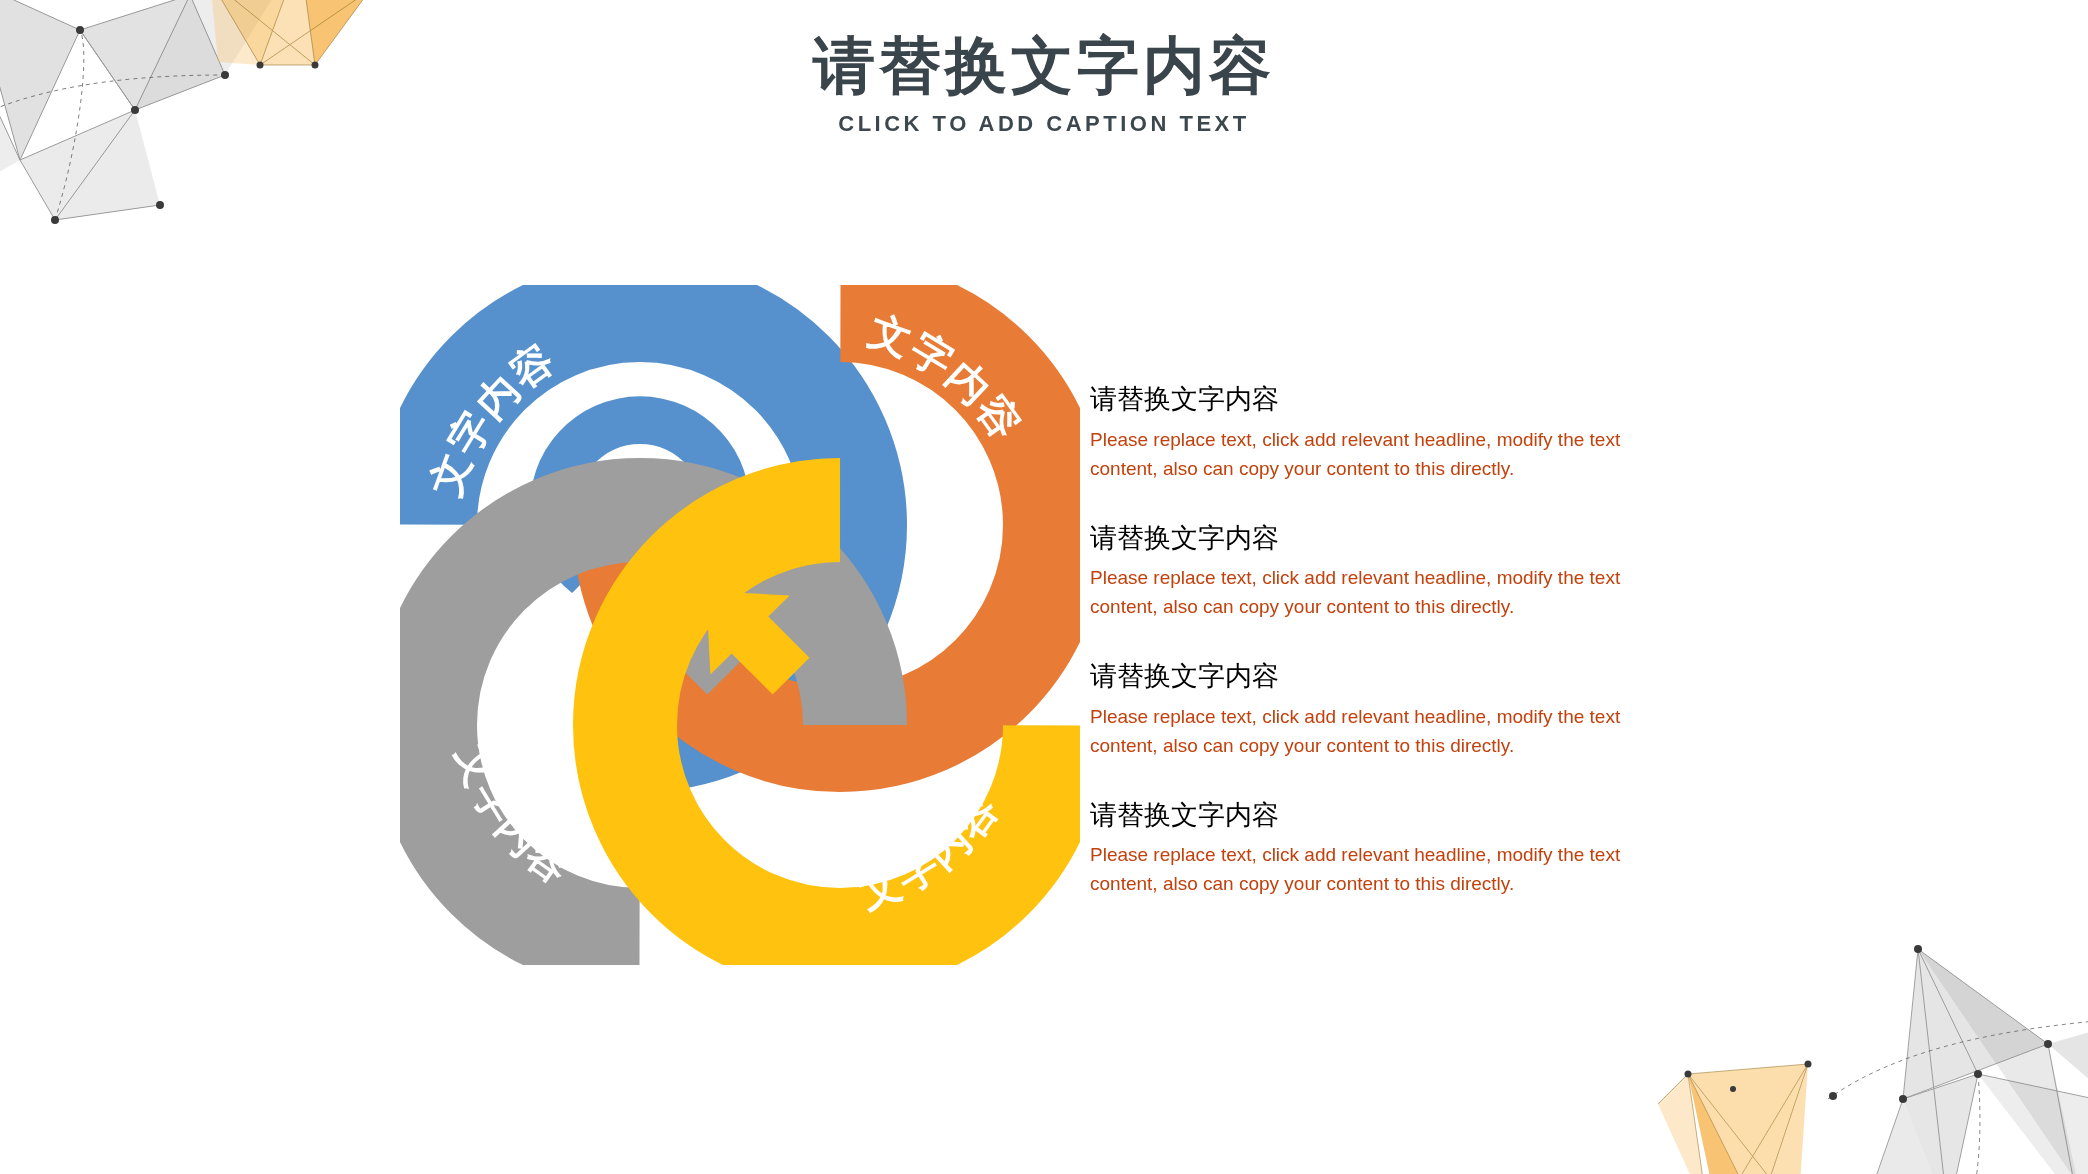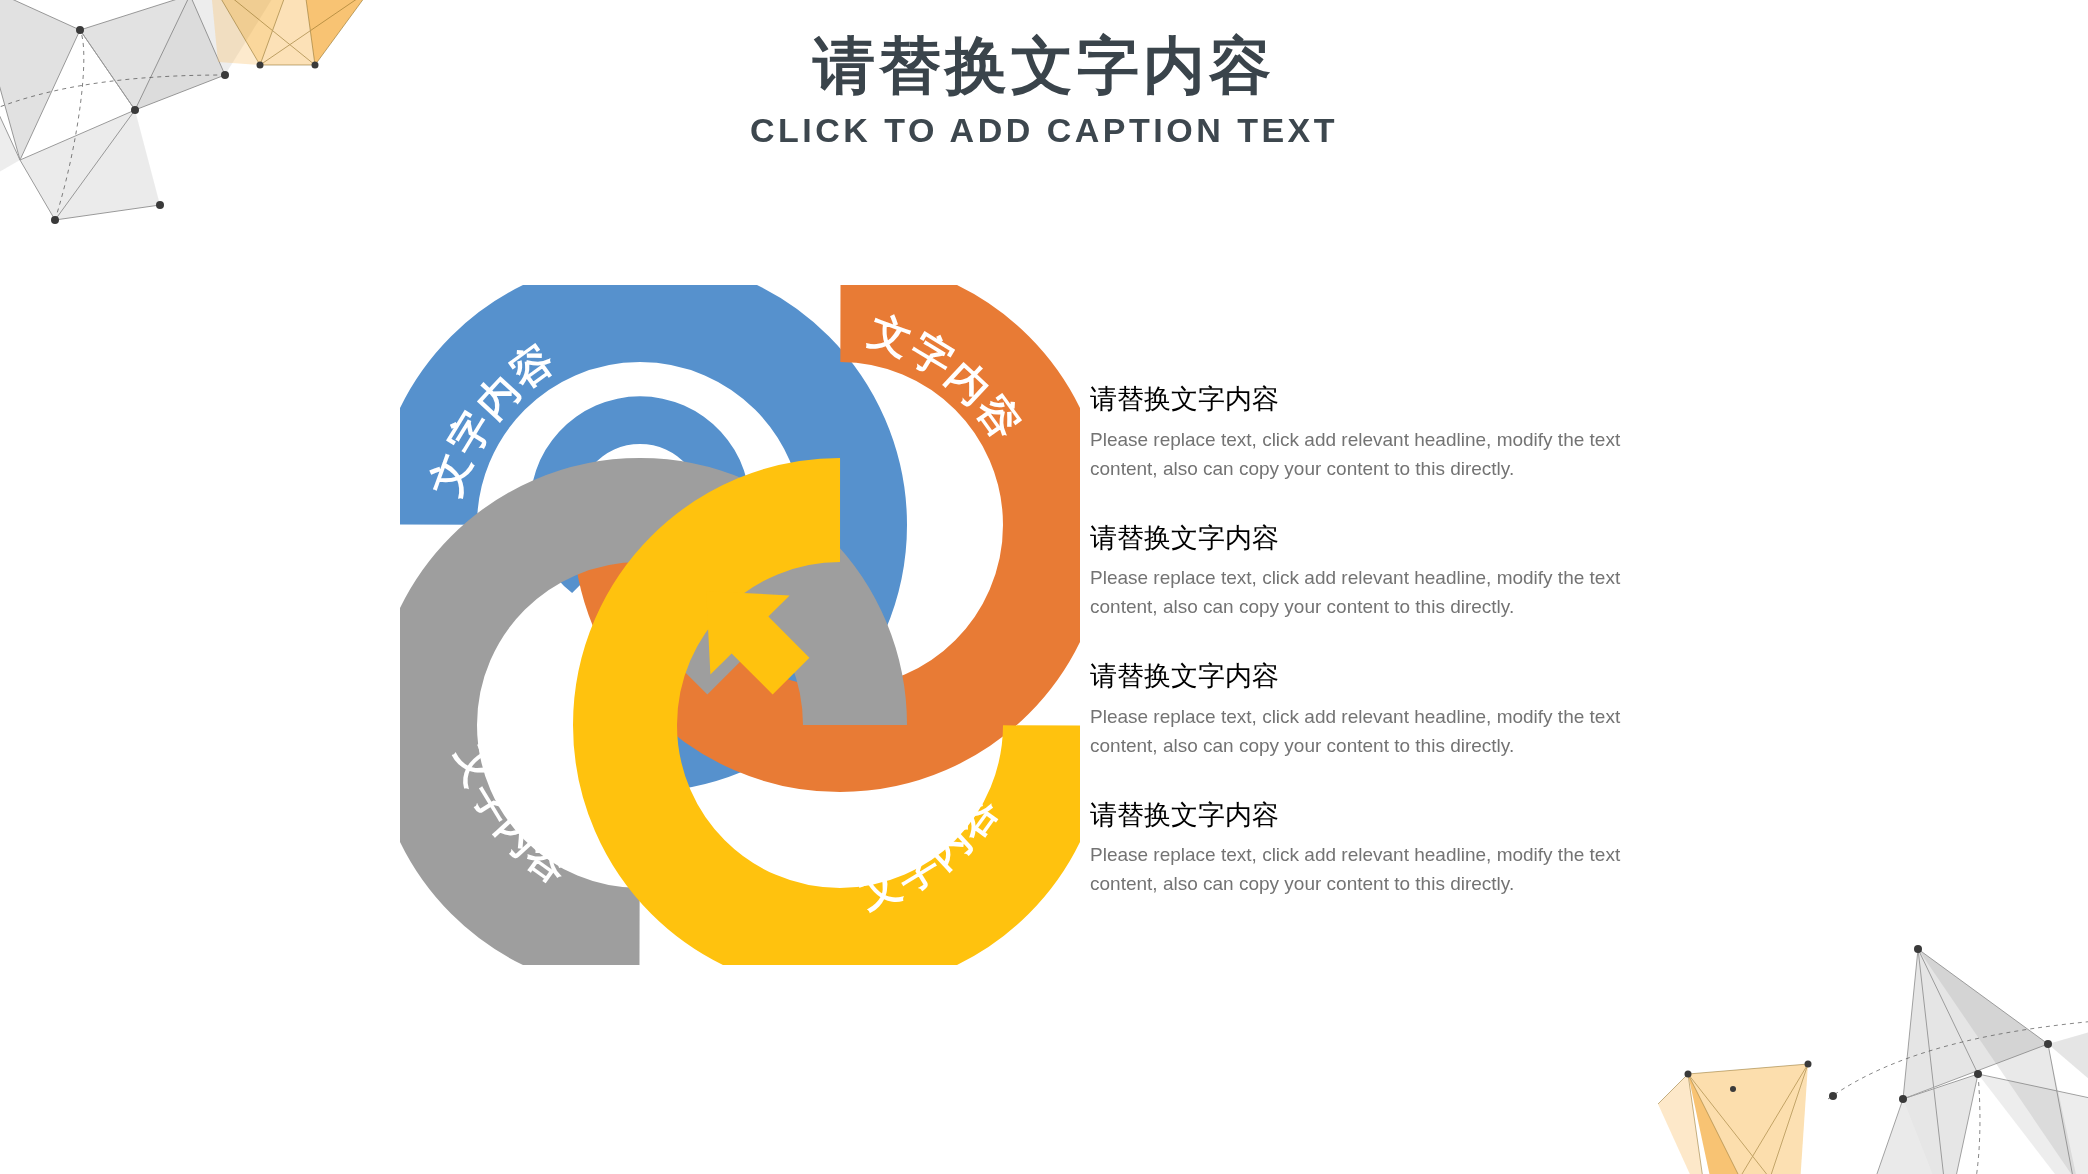--- a/index.html
+++ b/index.html
@@ -34,21 +34,21 @@
   .title {
     font-size: 62px;
     font-weight: bold;
     color: #3a444b;
     letter-spacing: 4px;
     line-height: 1.15;
     margin: 0;
     white-space: nowrap;
   }
   .subtitle {
-    font-size: 34px;
+    font-size: 22px;
     font-weight: bold;
     color: #3d474e;
     letter-spacing: 3.5px;
     margin: 10px 0 0 0;
     white-space: nowrap;
   }
 
   
   .diagram {
     position: absolute;
@@ -70,21 +70,21 @@
   .text-block:last-child { margin-bottom: 0; }
   .tb-heading {
     font-size: 27px;
     color: #000000;
     margin: 0 0 9px 0;
     line-height: 1.25;
     font-weight: normal;
   }
   .tb-body {
     font-size: 19px;
-    color: #737373;
+    color: #c2410c;
     line-height: 1.52;
     margin: 0;
     max-width: 575px;
   }
 </style>
 </head>
 <body>
 
 <div class="deco deco-tl">
   <svg viewBox="0 0 420 300" width="420" height="300" xmlns="http://www.w3.org/2000/svg">

